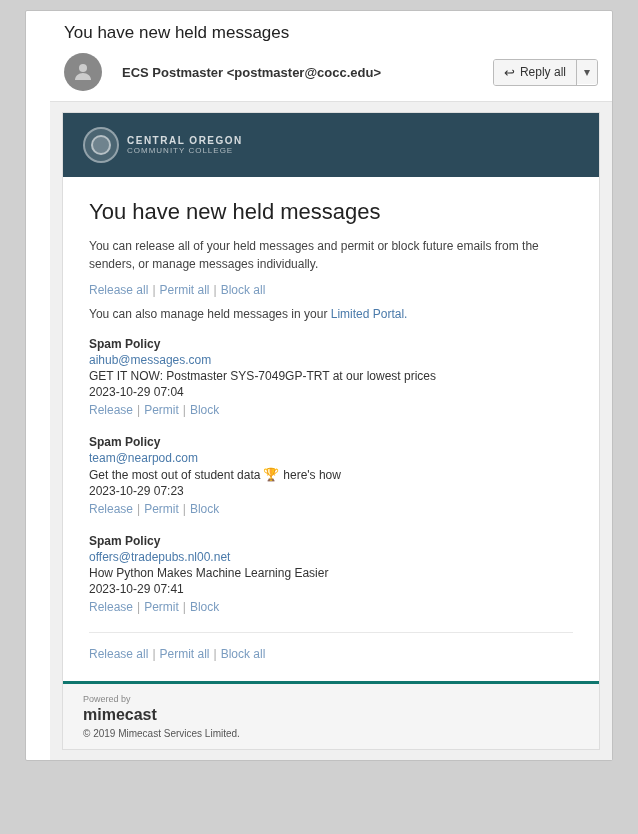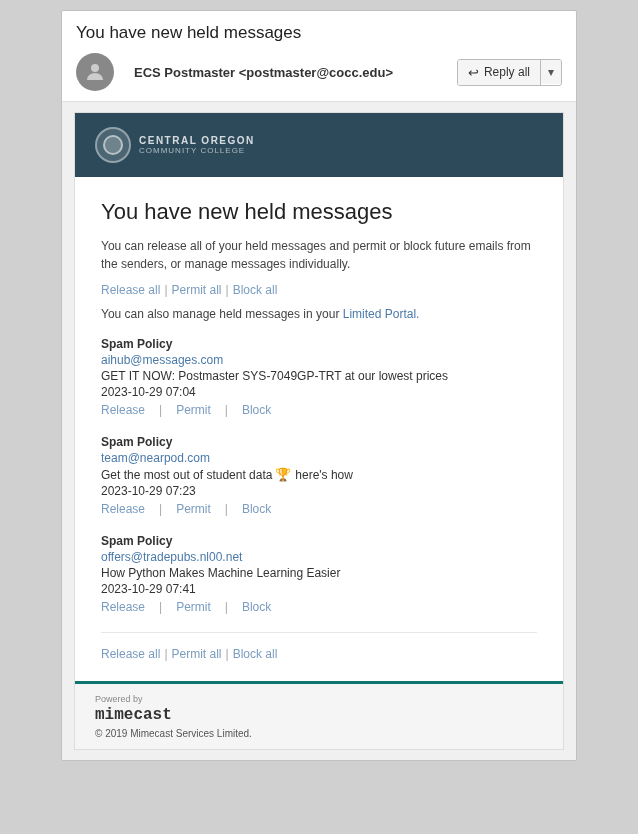--- a/index.html
+++ b/index.html
@@ -9,23 +9,24 @@
       font-size: 13px;
       color: #333;
       display: flex;
       justify-content: center;
       align-items: flex-start;
       min-height: 834px;
       padding: 10px;
     }
     .email-container {
       background: #ffffff;
-      width: 516px;
+      width: 588px;
       border: 1px solid #c0c0c0;
       border-radius: 2px;
+      padding-left: 24px;
     }
     
     .email-outer-header {
       padding: 12px 14px 10px 14px;
       border-bottom: 1px solid #e0e0e0;
     }
     .email-title {
       font-size: 17px;
       font-weight: normal;
       color: #222;
@@ -214,21 +215,21 @@
       color: #333;
       margin-bottom: 2px;
     }
     .message-date {
       font-size: 12px;
       color: #333;
       margin-bottom: 4px;
     }
     .message-actions {
       display: flex;
-      gap: 10px;
+      gap: 0;
     }
     .msg-action-link {
       font-size: 12px;
       color: #7a9cc0;
       cursor: pointer;
       text-decoration: none;
     }
     .msg-action-sep {
       font-size: 12px;
       color: #aaa;
@@ -252,21 +253,21 @@
     }
     .powered-by {
       font-size: 9px;
       color: #888;
       margin-bottom: 2px;
     }
     .mimecast-logo {
       font-size: 16px;
       font-weight: bold;
       color: #333;
-      font-family: Liberation Mono, monospace;
+      font-family: Liberation Sans, sans-serif;
       margin-bottom: 4px;
     }
     .footer-copy {
       font-size: 10px;
       color: #555;
     }
     .emoji {
       font-size: 13px;
     }
   </style>

